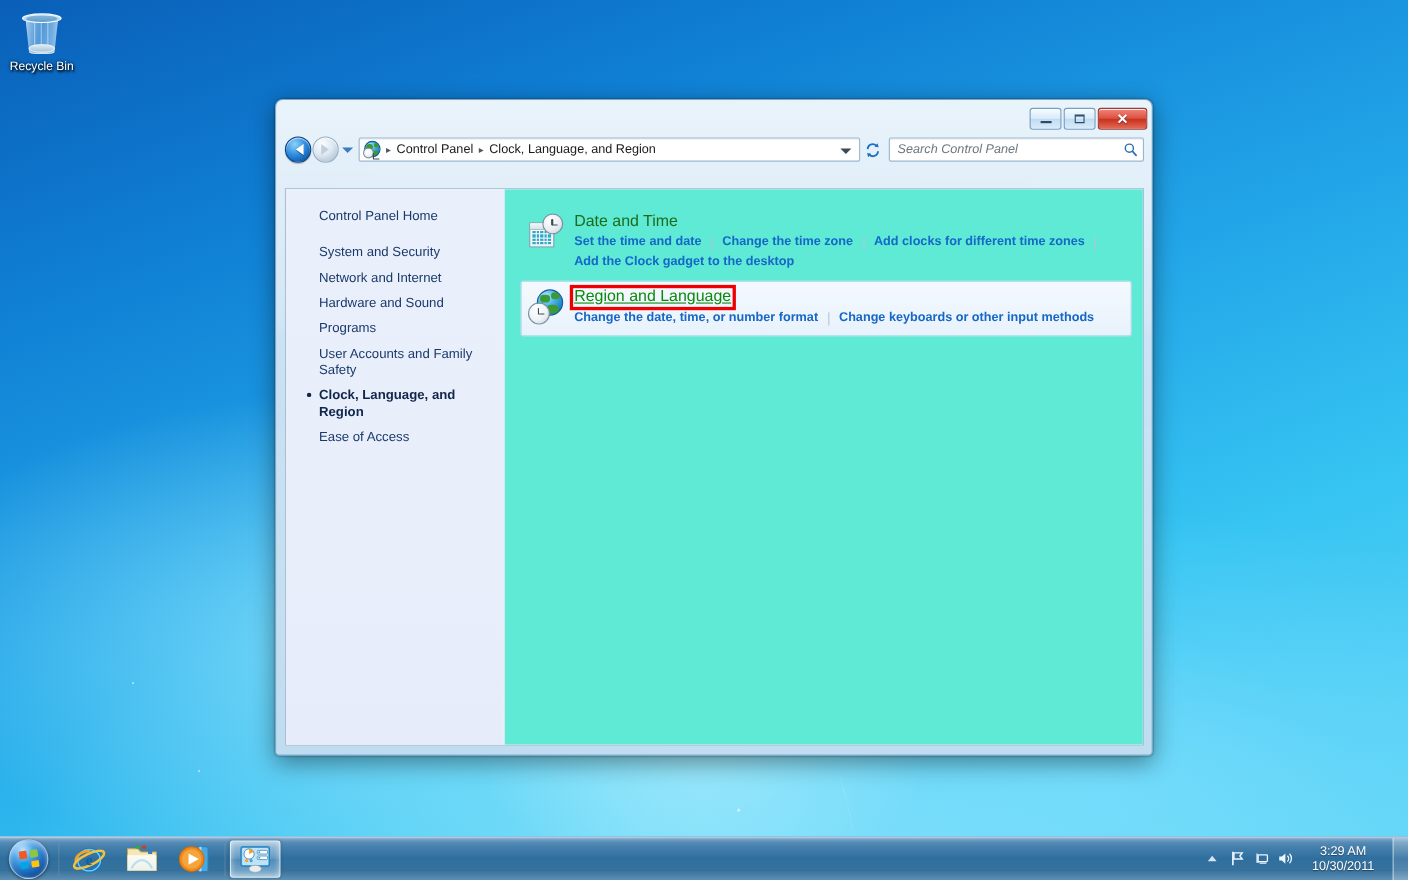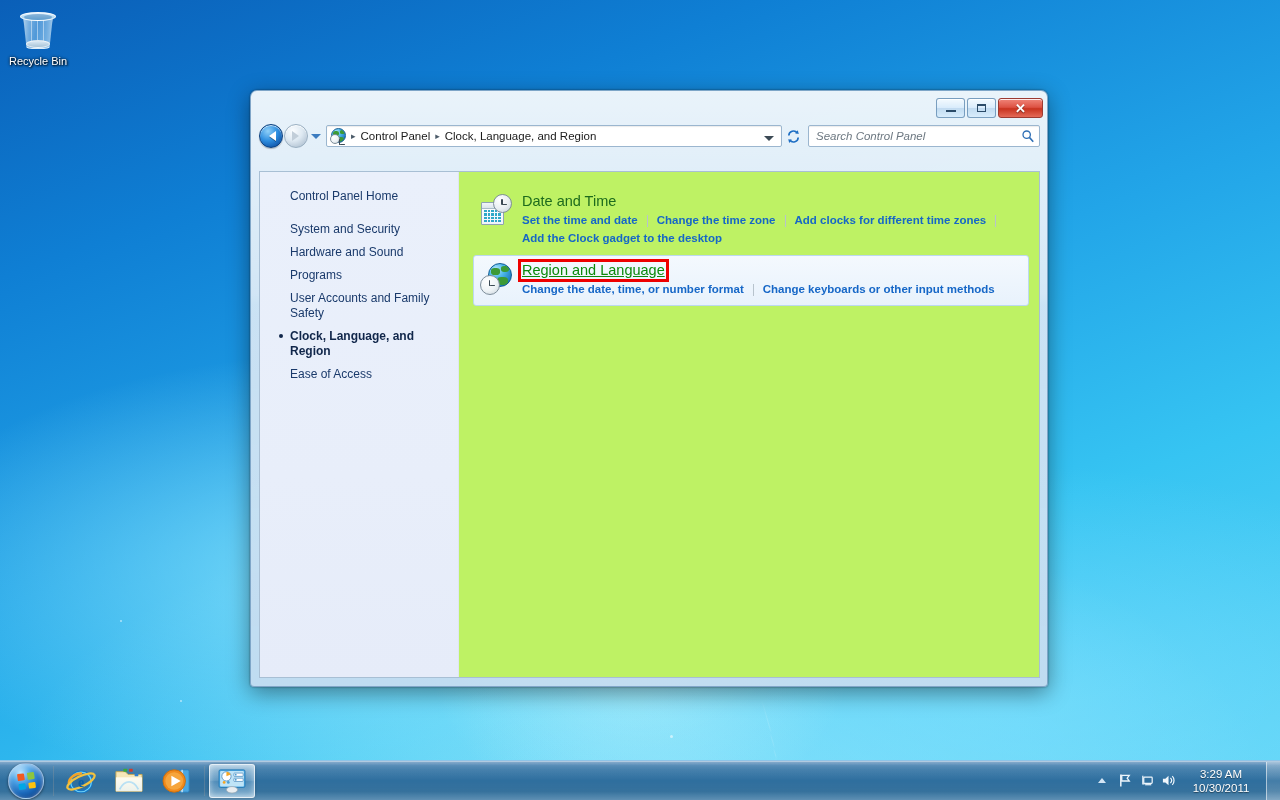--- a/index.html
+++ b/index.html
@@ -236,21 +236,21 @@
   .nav-gap { height: 10px; }
   .nav-link.current {
     font-weight: bold; color: #10264a; position: relative;
   }
   .nav-link.current::before {
     content: ""; position: absolute; left: 19px; top: 9px;
     width: 4px; height: 4px; border-radius: 50%; background: #10264a;
   }
 
   #content {
-    flex: 1; background: #bef264; padding: 14px 10px 0 14px; position: relative;
+    flex: 1; background: #5eead4; padding: 14px 10px 0 14px; position: relative;
   }
   .cat-block {
     display: flex; gap: 10px;
     padding: 5px 6px 7px 6px;
     border: 1px solid transparent;
     border-radius: 3px;
     position: relative;
   }
   .cat-block.hovered {
     background: linear-gradient(180deg, #f4f9fe 0%, #e8f2fc 100%);
@@ -493,20 +493,21 @@
         </svg>
       </div>
     </div>
 
     <div id="window-body">
 
       <div id="sidebar">
         <div class="nav-link">Control Panel Home</div>
         <div class="nav-gap"></div>
         <div class="nav-link">System and Security</div>
+        <div class="nav-link">Network and Internet</div>
         <div class="nav-link">Hardware and Sound</div>
         <div class="nav-link">Programs</div>
         <div class="nav-link">User Accounts and Family Safety</div>
         <div class="nav-link current">Clock, Language, and Region</div>
         <div class="nav-link">Ease of Access</div>
       </div>
 
       <div id="content">
 
         <div class="cat-block">

